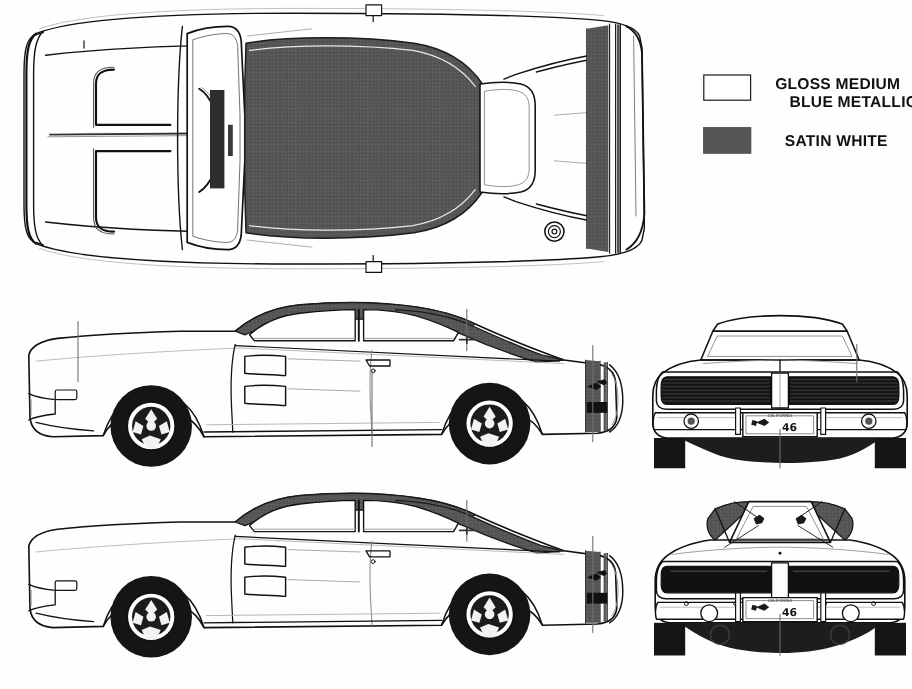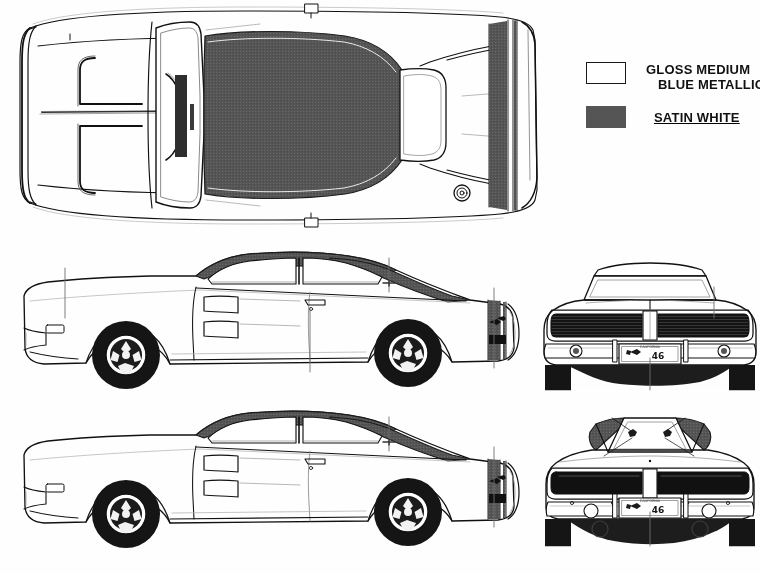--- a/index.html
+++ b/index.html
@@ -531,19 +531,19 @@
   <div class="legend" style="left:586px; top:62px;">
     <div class="legend-row" style="margin-bottom:14px; align-items:flex-start;">
       <div class="swatch white"></div>
       <div style="margin-left:10px;">
         <div class="legend-text">GLOSS MEDIUM</div>
         <div class="legend-text indent2">BLUE METALLIC</div>
       </div>
     </div>
     <div class="legend-row">
       <div class="swatch dark"></div>
-      <div style="margin-left:18px;text-decoration:underline;">
+      <div style="margin-left:18px;">
         <div class="legend-text">SATIN WHITE</div>
       </div>
     </div>
   </div>
 
 </div>
 
 </body></html>

